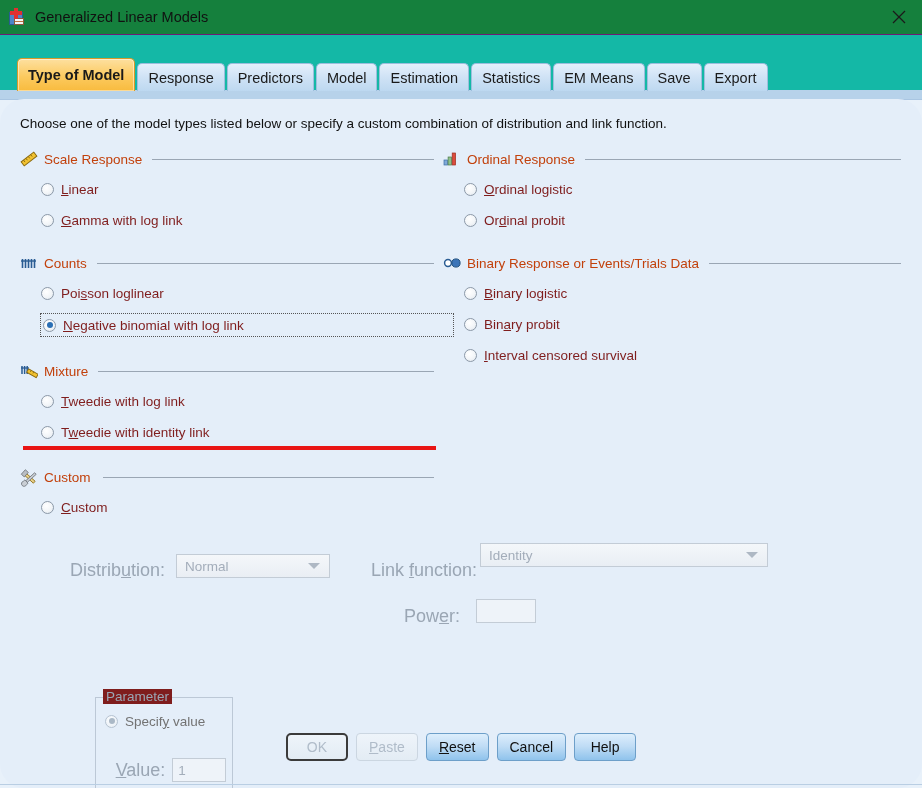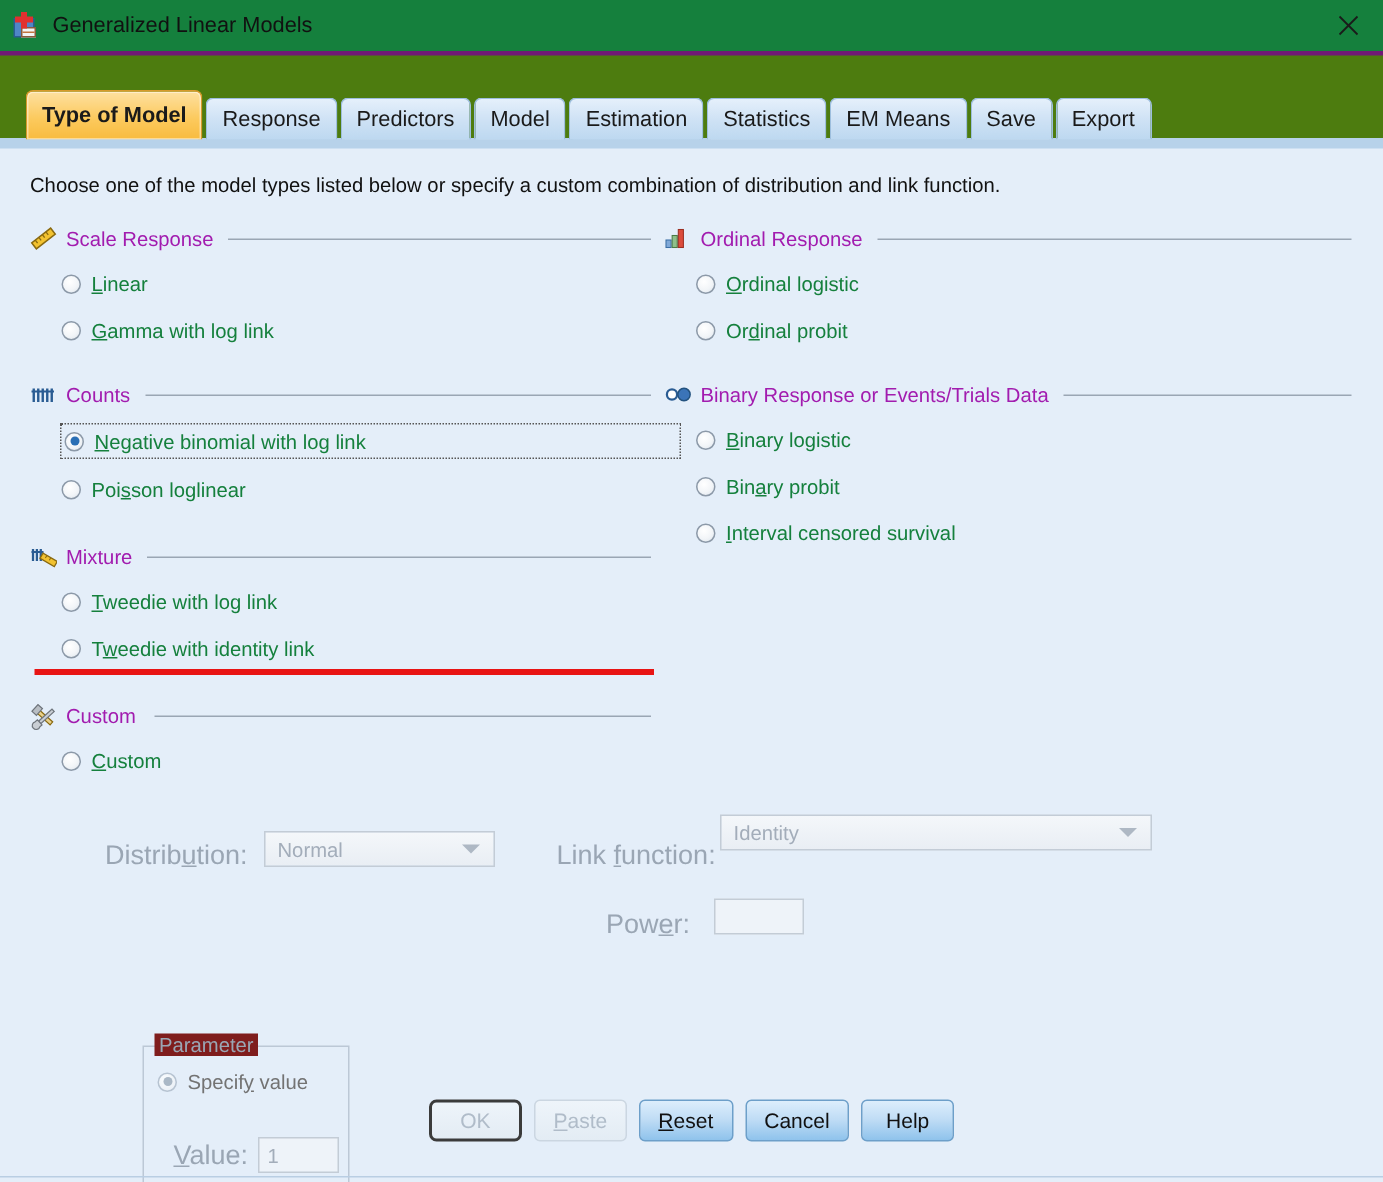--- a/index.html
+++ b/index.html
@@ -89,22 +89,22 @@
     justify-content: center;
     cursor: default;
   }
   .close-btn svg { display: block; }
 
   
   .tabstrip {
     position: absolute;
     left: 0; top: 34px;
     width: 922px; height: 65px;
-    background: #4d7c0f;
-    border-top: 3px solid #701a75;
+    background: #14b8a6;
+    border-top: 1px solid #701a75;
   }
   .tabstrip:after {   
     content: "";
     position: absolute;
     left: 0; bottom: 0;
     width: 100%; height: 9px;
     background: #b7d2ea;
     border-bottom: 1px solid #a9c6e2;
   }
   .tabs {
@@ -140,20 +140,21 @@
     color: #1a1a1a;
     box-shadow: 0 0 0 1px rgba(255,255,255,0.45) inset;
   }
 
   
   .panel {
     position: absolute;
     left: 0; top: 99px;
     width: 922px; height: 689px;
     background: #e4eef9;
+    border-radius: 24px;
   }
   .instruction {
     position: absolute;
     left: 20px; top: 17px;
     font-size: 13.5px;
     color: #111111;
     white-space: nowrap;
   }
 
   .col-left  { position: absolute; left: 20px;  top: 50px;  width: 416px; }
@@ -167,21 +168,21 @@
     position: relative;
   }
   .group-icon {
     width: 18px; height: 16px;
     position: relative;
     flex: none;
     margin-right: 6px;
   }
   .group-title {
     font-size: 13.5px;
-    color: #a21caf;
+    color: #c2410c;
     white-space: nowrap;
     flex: none;
   }
   .group-rule {
     flex: 1 1 auto;
     height: 1px;
     background: #9aa6b4;
     margin-left: 10px;
     margin-right: 2px;
   }
@@ -221,21 +222,21 @@
     border-radius: 50%;
     background: #2a6fb5;
   }
   .radio.disabled {
     border-color: #b6c3d1;
     background: radial-gradient(circle at 40% 35%, #fbfdff 0%, #eef3f8 60%, #e3eaf2 100%);
   }
   .radio.disabled.checked:after { background: #aab8c6; }
   .radio-label {
     font-size: 13.5px;
-    color: #15803d;
+    color: #7f1d1d;
     white-space: nowrap;
   }
   .radio-label .mn { text-decoration: underline; }
   .dim { color: #737373; }
 
   
   .annot-line {
     position: absolute;
     left: 3px;
     top: 297px;
@@ -445,31 +446,31 @@
                 <line x1="11.5" y1="4" x2="11.5" y2="13"></line>
                 <line x1="14.5" y1="4" x2="14.5" y2="13"></line>
                 <line x1="1" y1="6" x2="16" y2="6" stroke-width="1.4"></line>
               </g>
             </svg>
           </div>
           <div class="group-title">Counts</div>
           <div class="group-rule"></div>
         </div>
 
+        <div class="radio-row">
+          <div class="radio"></div>
+          <div class="radio-label">
+            <span>Poi</span><span class="mn">s</span><span>son loglinear</span>
+          </div>
+        </div>
+
         <div class="radio-row focused">
           <div class="radio checked" style="margin-left:2px;"></div>
           <div class="radio-label">
             <span></span><span class="mn">N</span><span>egative binomial with log link</span>
-          </div>
-        </div>
-
-        <div class="radio-row">
-          <div class="radio"></div>
-          <div class="radio-label">
-            <span>Poi</span><span class="mn">s</span><span>son loglinear</span>
           </div>
         </div>
       </div>
 
       <div class="annot-line"></div>
 
       <div class="group" style="margin-top:24px;">
         <div class="group-header">
           <div class="group-icon">
             <svg width="18" height="16" viewBox="0 0 18 16">

